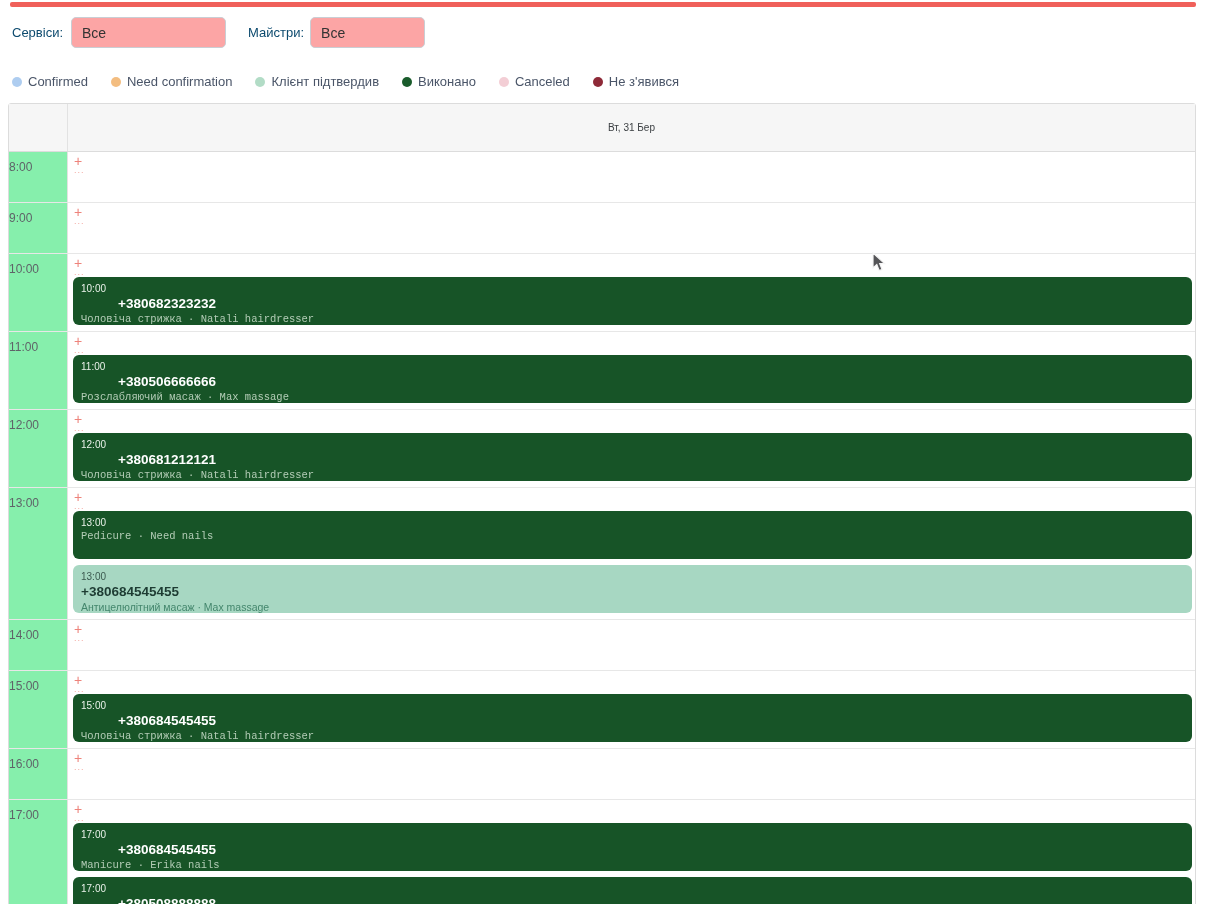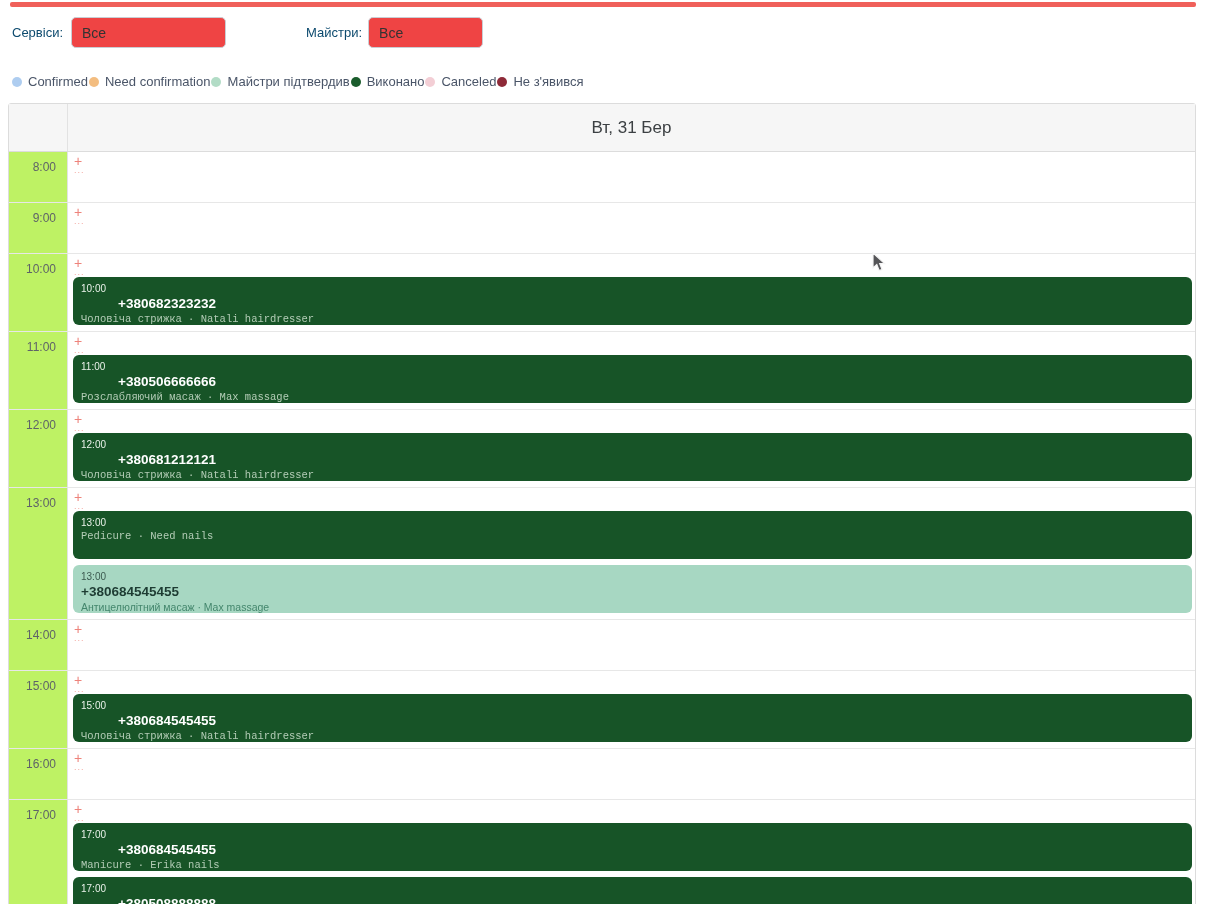--- a/index.html
+++ b/index.html
@@ -5,41 +5,41 @@
   * { margin:0; padding:0; box-sizing:border-box; }
   html,body { width:1220px; height:904px; overflow:hidden; background:#fff;
     font-family:"Liberation Sans","DejaVu Sans",sans-serif; }
 
   .topbar { position:absolute; left:10px; top:2px; width:1186px; height:5px;
     background:#f0605a; border-radius:2px; }
 
   .filters { position:absolute; left:12px; top:17px; display:flex; align-items:center; }
   .filters label { font-size:13px; color:#0c4a6e; }
   .select-box { height:31px; border:1px solid #c9ced4; border-radius:5px;
-    background:#ef4444; display:flex; align-items:center; padding:0 10px;
+    background:#fca5a5; display:flex; align-items:center; padding:0 10px;
     font-size:14px; color:#333; }
   .select-services { width:155px; margin-left:8px; }
   .select-masters { width:115px; margin-left:6px; }
-  .masters-label { margin-left:80px; }
-
-  .legend { position:absolute; left:12px; top:74px; display:flex; align-items:center; gap:1px; }
+  .masters-label { margin-left:22px; }
+
+  .legend { position:absolute; left:12px; top:74px; display:flex; align-items:center; gap:23px; }
   .legend-item { display:flex; align-items:center; gap:6px; }
   .legend-dot { width:10px; height:10px; border-radius:50%; flex:0 0 auto; }
   .legend-label { font-size:13px; color:#4a5568; }
 
   .calendar { position:absolute; left:8px; top:103px; width:1188px;
     border:1px solid #dcdcdc; border-radius:3px; background:#fff; }
   .cal-header { display:flex; height:48px; border-bottom:1px solid #dcdcdc; background:#f6f6f6; }
   .corner-cell { width:59px; border-right:1px solid #e2e2e2; }
   .day-header { flex:1; display:flex; align-items:center; justify-content:center;
-    font-size:17px; color:#3c4043;text-align:right; }
+    font-size:10px; color:#3c4043;text-align:right; }
 
   .cal-row { display:flex; border-bottom:1px solid #e7e7e7; }
-  .time-cell { width:59px; background:#bef264; border-right:1px solid #e2e2e2;
-    text-align:right; padding:8px 11px 0 0; font-size:12px; color:#5f6368; }
+  .time-cell { width:59px; background:#86efac; border-right:1px solid #e2e2e2;
+    text-align:left; padding:8px 11px 0 0; font-size:12px; color:#5f6368; }
   .day-cell { flex:1; min-height:50px; padding-top:3px; }
 
   .add-btn { display:block; color:#ee837b; font-size:14px; line-height:12px;
     margin-left:6px; cursor:pointer; width:12px; }
   .more-btn { display:block; color:#f2a69f; font-size:9px; letter-spacing:1px;
     line-height:7px; margin-left:6px; cursor:pointer; width:16px; }
 
   .appt { margin:1px 3px 6px 5px; height:48px; border-radius:6px;
     padding:5px 10px 4px 8px; overflow:hidden; cursor:pointer; }
   .appt + .appt { margin-top:2px; }
@@ -79,21 +79,21 @@
     <div class="legend-item">
       <span class="legend-dot" style="background: rgb(174, 205, 240);"></span>
       <span class="legend-label">Confirmed</span>
     </div>
     <div class="legend-item">
       <span class="legend-dot" style="background: rgb(243, 189, 128);"></span>
       <span class="legend-label">Need confirmation</span>
     </div>
     <div class="legend-item">
       <span class="legend-dot" style="background: rgb(178, 220, 198);"></span>
-      <span class="legend-label">Майстри підтвердив</span>
+      <span class="legend-label">Клієнт підтвердив</span>
     </div>
     <div class="legend-item">
       <span class="legend-dot" style="background: rgb(26, 92, 44);"></span>
       <span class="legend-label">Виконано</span>
     </div>
     <div class="legend-item">
       <span class="legend-dot" style="background: rgb(243, 206, 213);"></span>
       <span class="legend-label">Canceled</span>
     </div>
     <div class="legend-item">

